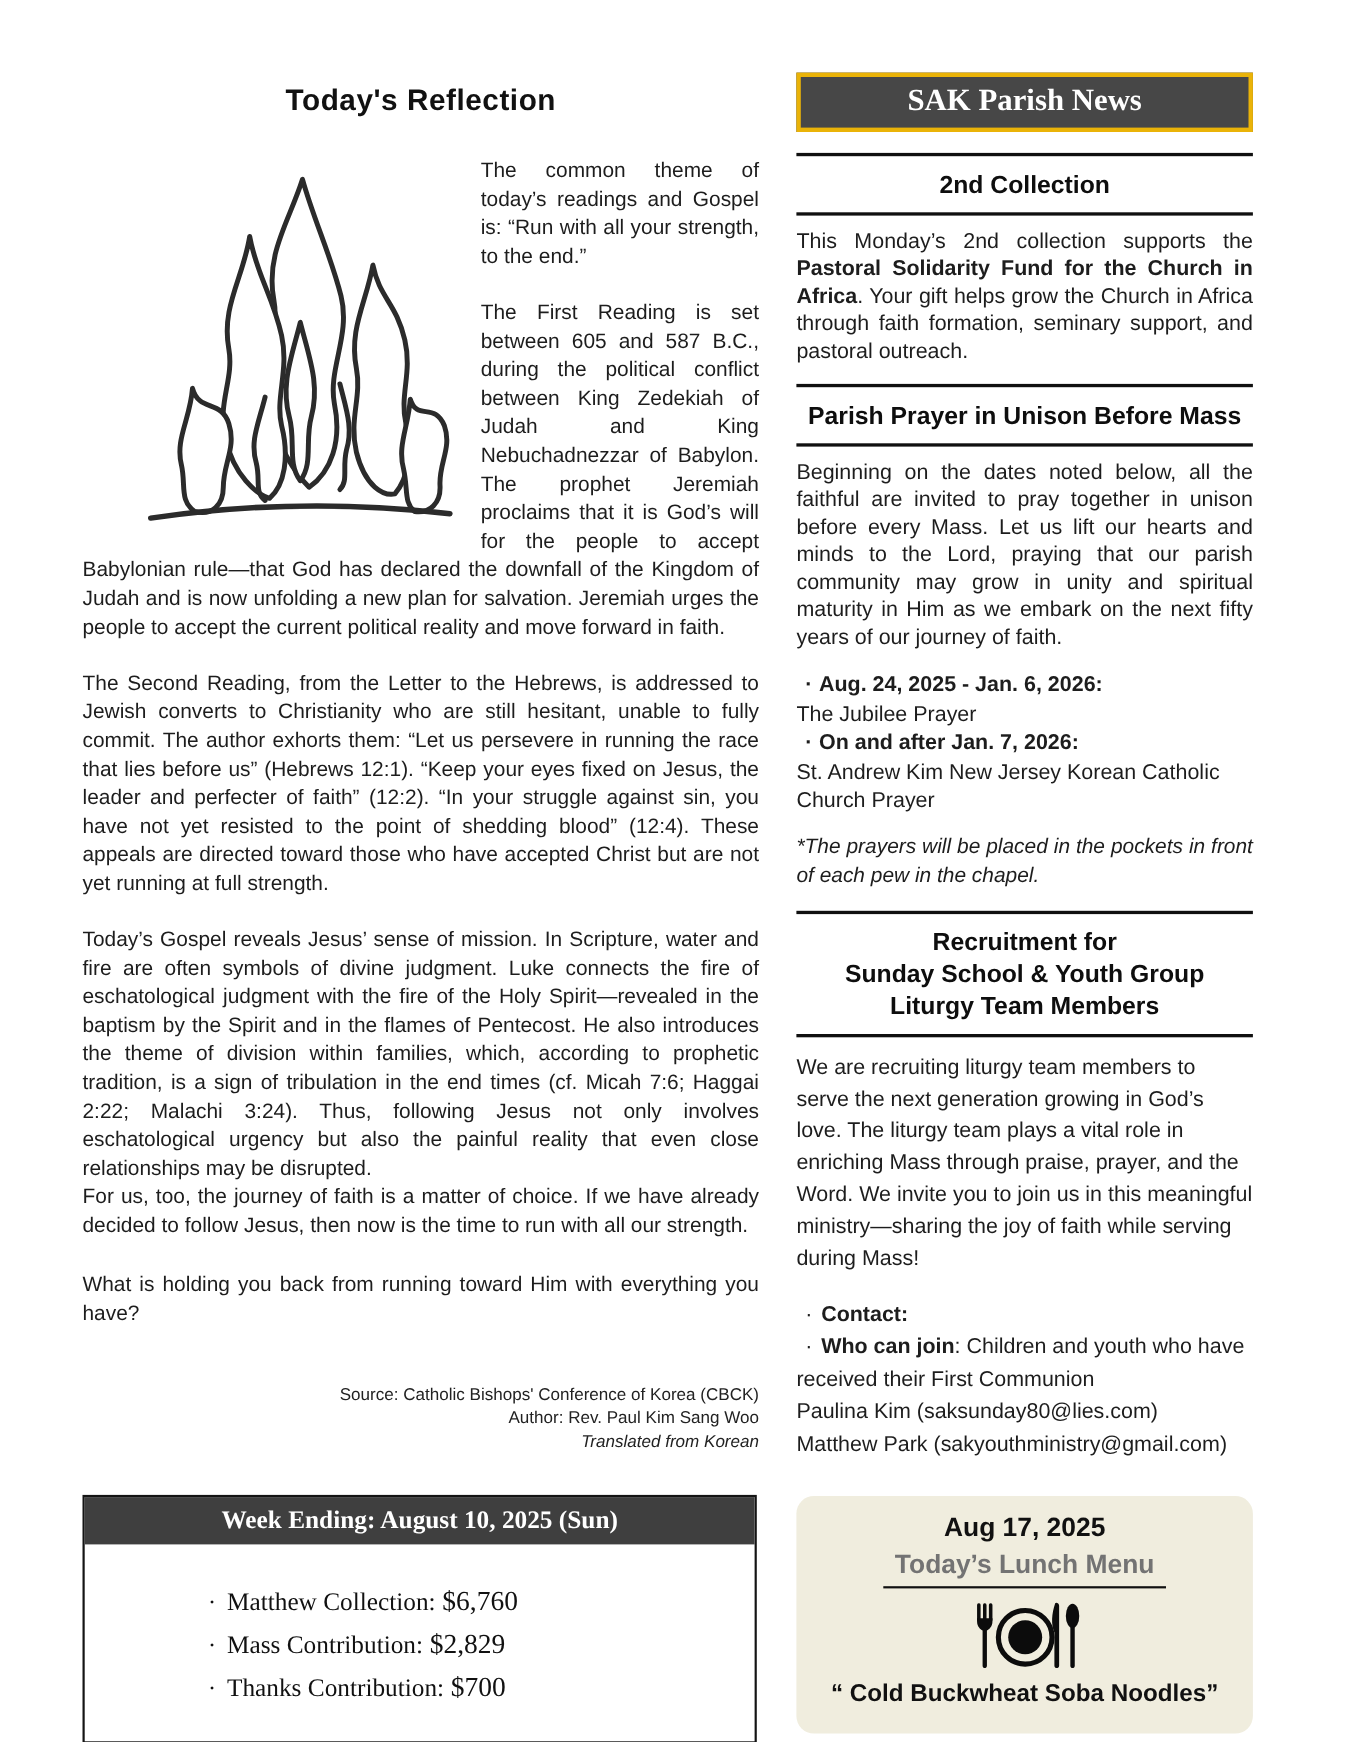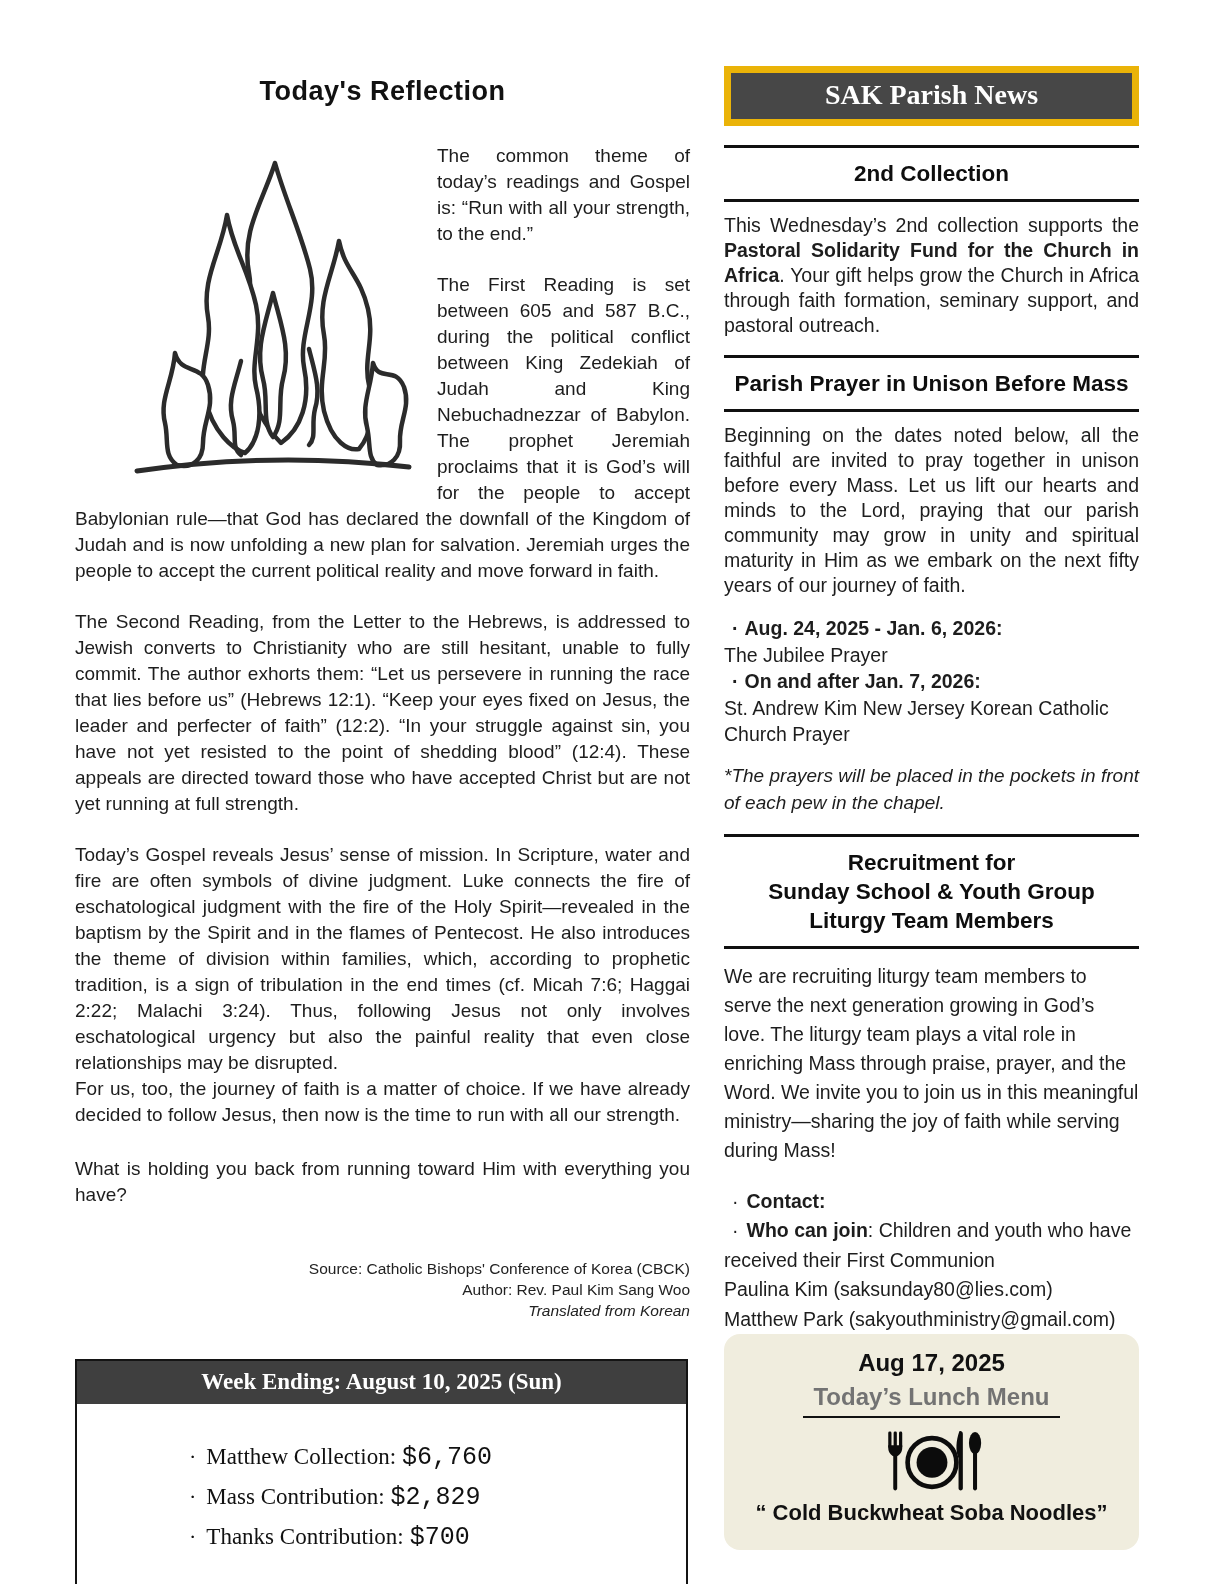--- a/index.html
+++ b/index.html
@@ -31,46 +31,46 @@
   .author-block .italic { font-style:italic; }
   .week-box { margin-top:38px; border:2.5px solid #141414; width:613px; }
   .week-header {
     background:#3f3f3f; color:#ffffff; text-align:center;
     font-family:"Liberation Serif", serif; font-weight:bold; font-size:23px;
     padding:8px 0 9px;
   }
   .week-body { padding:28px 0 34px 112px; }
   .week-item { margin-top:11px; font-family:"Liberation Serif", serif; font-size:23px; color:#111; }
   .week-item .bullet { font-size:22px; margin-right:10px; }
-  .week-item .wamount { font-family:Liberation Mono, monospace; font-size:25px; margin-left:6px; }
+  .week-item .wamount { font-family:Liberation Serif, serif; font-size:25px; margin-left:6px; }
 
   
   .col-right { width:415px; margin-left:34px; }
   .sak-header {
-    background:#474747; border:7px solid #eab308; color:#ffffff;
+    background:#474747; border:4px solid #eab308; color:#ffffff;
     font-family:"Liberation Serif", serif; font-weight:bold; font-size:28px;
     text-align:center; padding:6px 0 8px;
   }
   .rule { height:3px; background:#101010; }
   .rule.after-hdr { margin-top:19px; }
   .sec-title {
     text-align:center; font-size:22.5px; font-weight:bold; color:#0e0e0e;
     margin:11px 0 11px; line-height:29px;
   }
   .jbody { font-size:19.5px; line-height:25px; text-align:justify; margin:11px 0 17px; }
   .jbody b { font-weight:bold; }
   .bl { font-size:19.5px; line-height:26.5px; }
   .bl.bold { font-weight:bold; }
   .bl .bullet { margin:0 6px 0 8px; }
   .note { font-size:19px; line-height:27px; font-style:italic; margin:14px 0 18px; text-align:justify; }
   .rbody { font-size:19.5px; line-height:29px; text-align:left; margin:13px 0 22px; }
   .rl { font-size:19.5px; line-height:29.5px; }
   .rl .bullet { margin:0 8px 0 8px; }
   .lunch-box {
-    background:#f0edde; border-radius:16px;
+    margin-top:32px; background:#f0edde; border-radius:16px;
     text-align:center; padding:15px 10px 24px; width:415px;
   }
   .lunch-date { font-size:24px; font-weight:bold; color:#111; }
   .lunch-title {
     display:inline-block; font-size:24px; font-weight:bold; color:#737373;
     border-bottom:2.5px solid #111; padding:1px 10px 5px; margin-top:5px;
   }
   .cutlery { margin:10px auto 4px; display:block; width:112px; height:66px; }
   .lunch-menu { font-size:22px; font-weight:bold; color:#111; margin-top:6px; }
 </style>
@@ -125,21 +125,21 @@
       </div>
     </div>
   </div>
 
   <div class="col-right">
     <div class="sak-header">SAK Parish News</div>
     <div class="rule after-hdr"></div>
 
     <h2 class="sec-title">2nd Collection</h2>
     <div class="rule"></div>
-    <p class="jbody"><span>This Wednesday’s 2nd collection supports the </span><b>Pastoral Solidarity Fund for the Church in Africa</b><span>. Your gift helps grow the Church in Africa through faith formation, seminary support, and pastoral outreach.</span></p>
+    <p class="jbody"><span>This Monday’s 2nd collection supports the </span><b>Pastoral Solidarity Fund for the Church in Africa</b><span>. Your gift helps grow the Church in Africa through faith formation, seminary support, and pastoral outreach.</span></p>
 
     <div class="rule"></div>
     <h2 class="sec-title">Parish Prayer in Unison Before Mass</h2>
     <div class="rule"></div>
     <p class="jbody">Beginning on the dates noted below, all the faithful are invited to pray together in unison before every Mass. Let us lift our hearts and minds to the Lord, praying that our parish community may grow in unity and spiritual maturity in Him as we embark on the next fifty years of our journey of faith.</p>
     <div class="bl bold"><span class="bullet">·</span><span>Aug. 24, 2025  - Jan. 6, 2026:</span></div>
     <div class="bl">The Jubilee Prayer</div>
     <div class="bl bold"><span class="bullet">·</span><span>On and after Jan. 7, 2026:</span></div>
     <div class="bl">St. Andrew Kim New Jersey Korean Catholic Church Prayer</div>
     <p class="note">*The prayers will be placed in the pockets in front of each pew in the chapel.</p>

